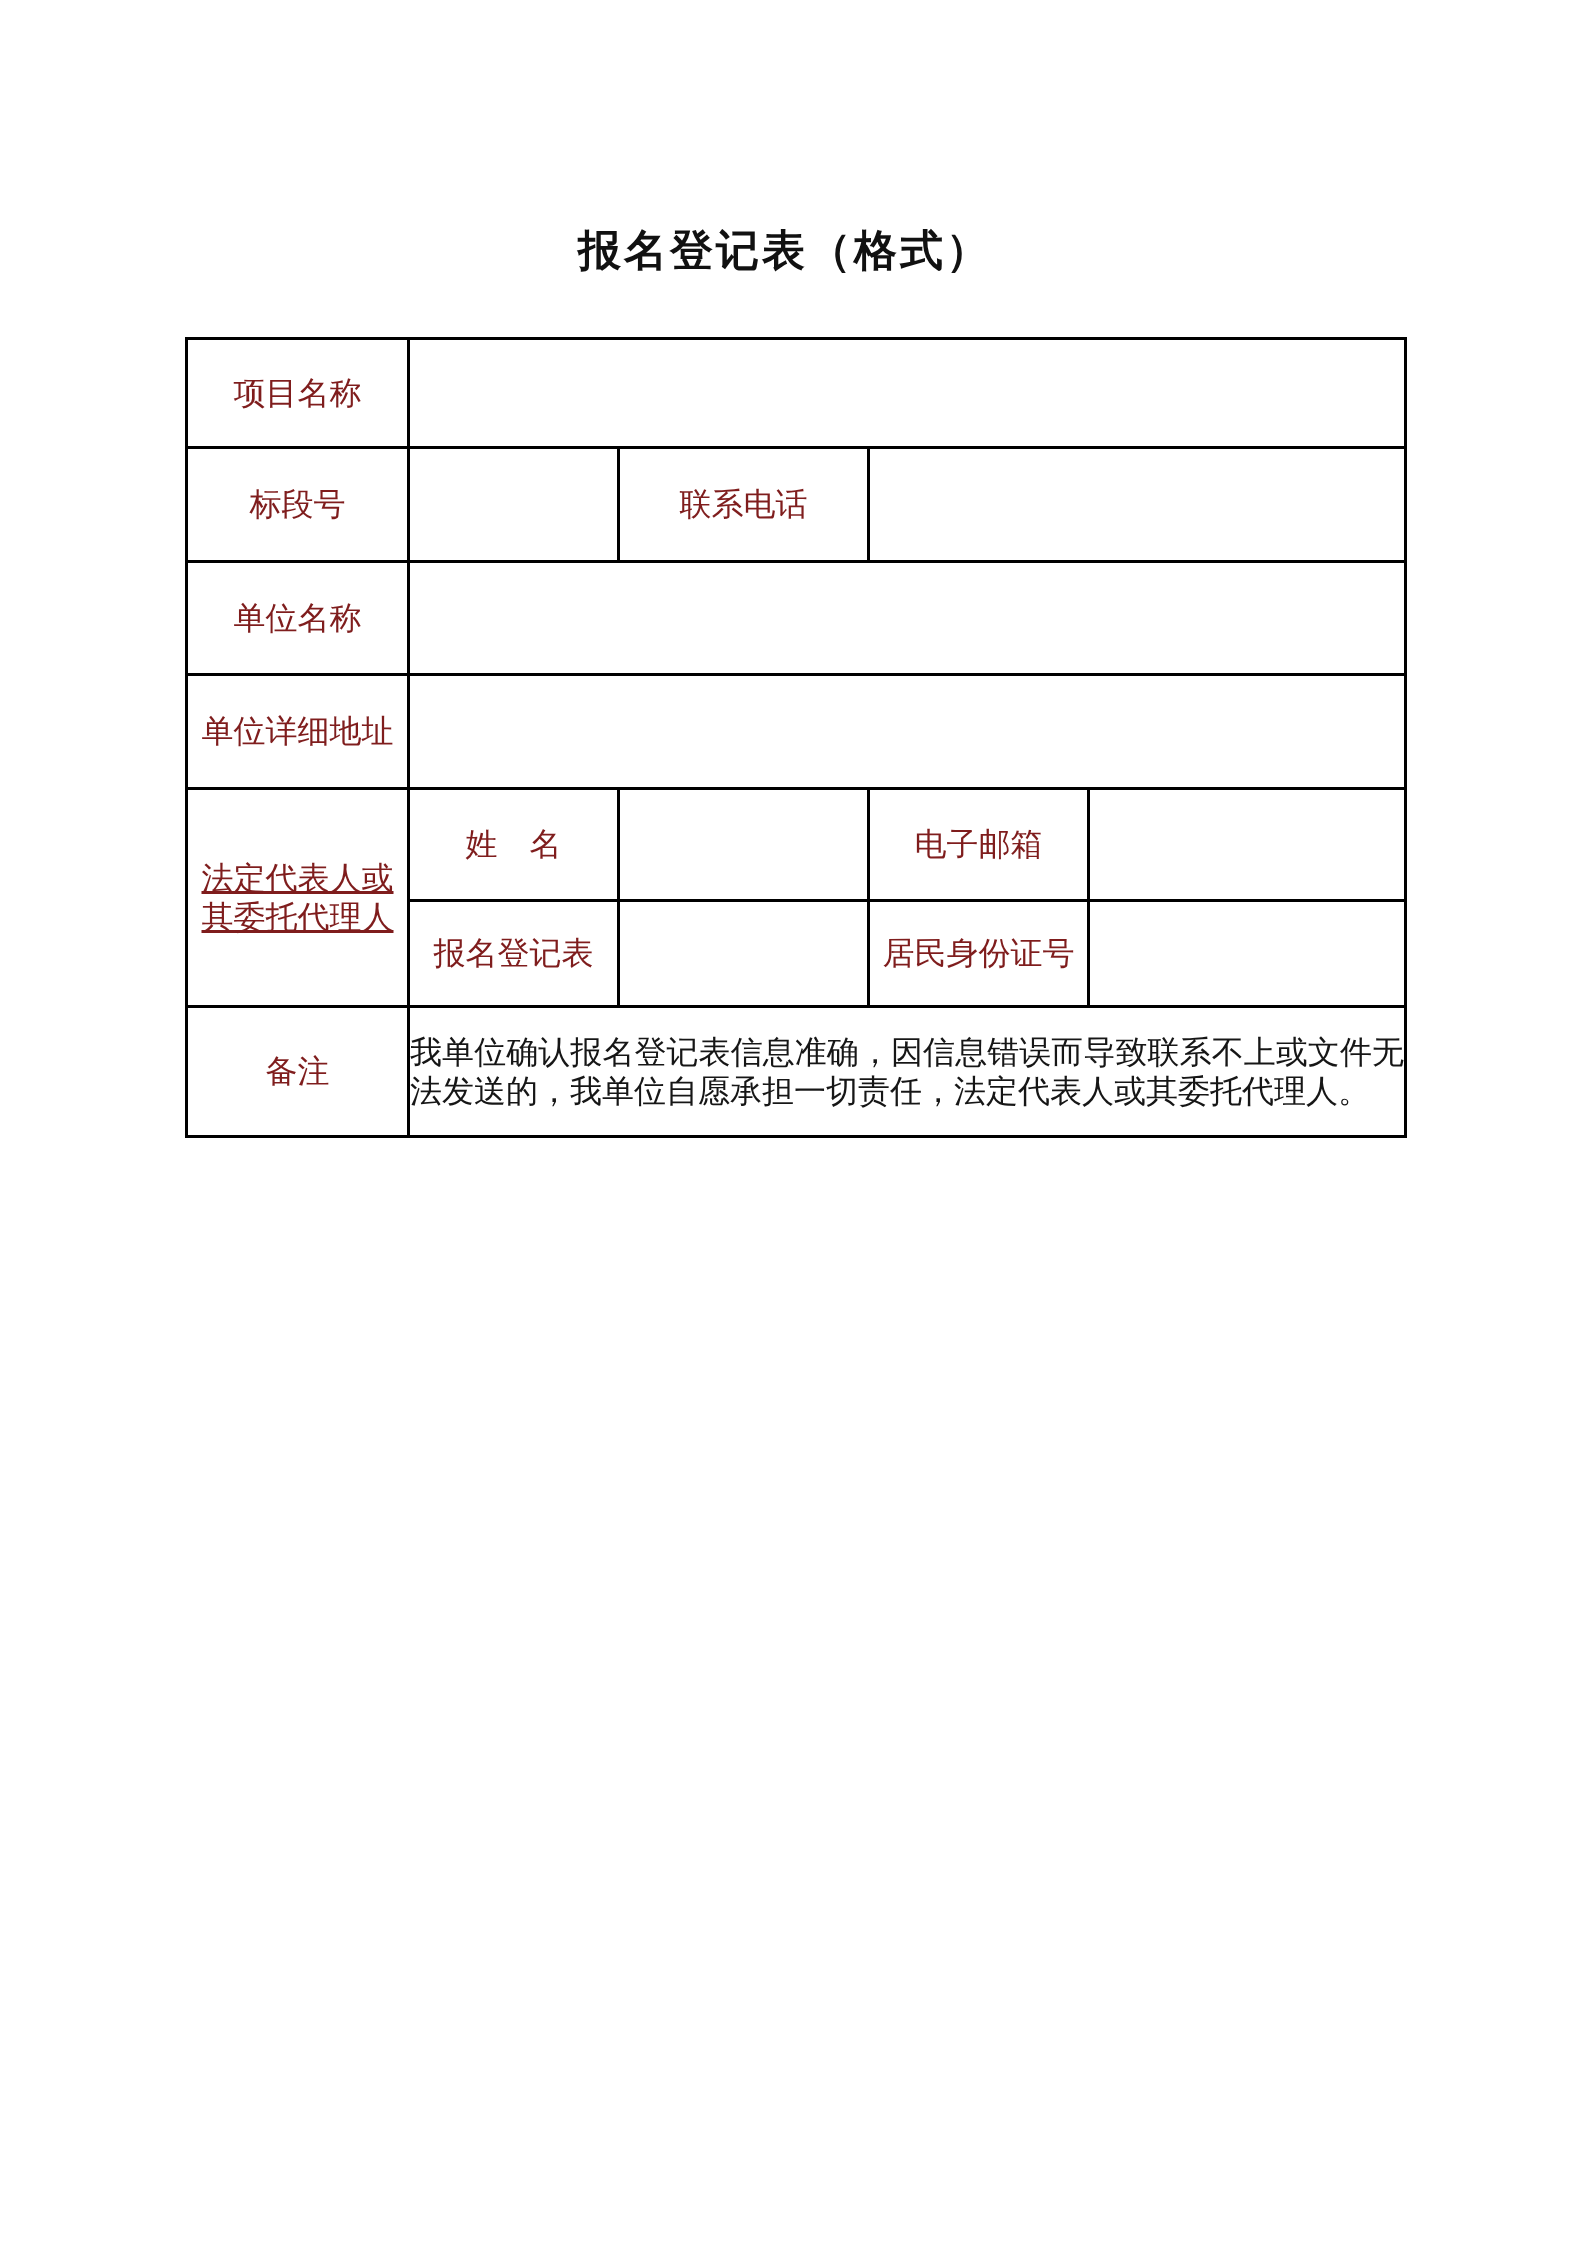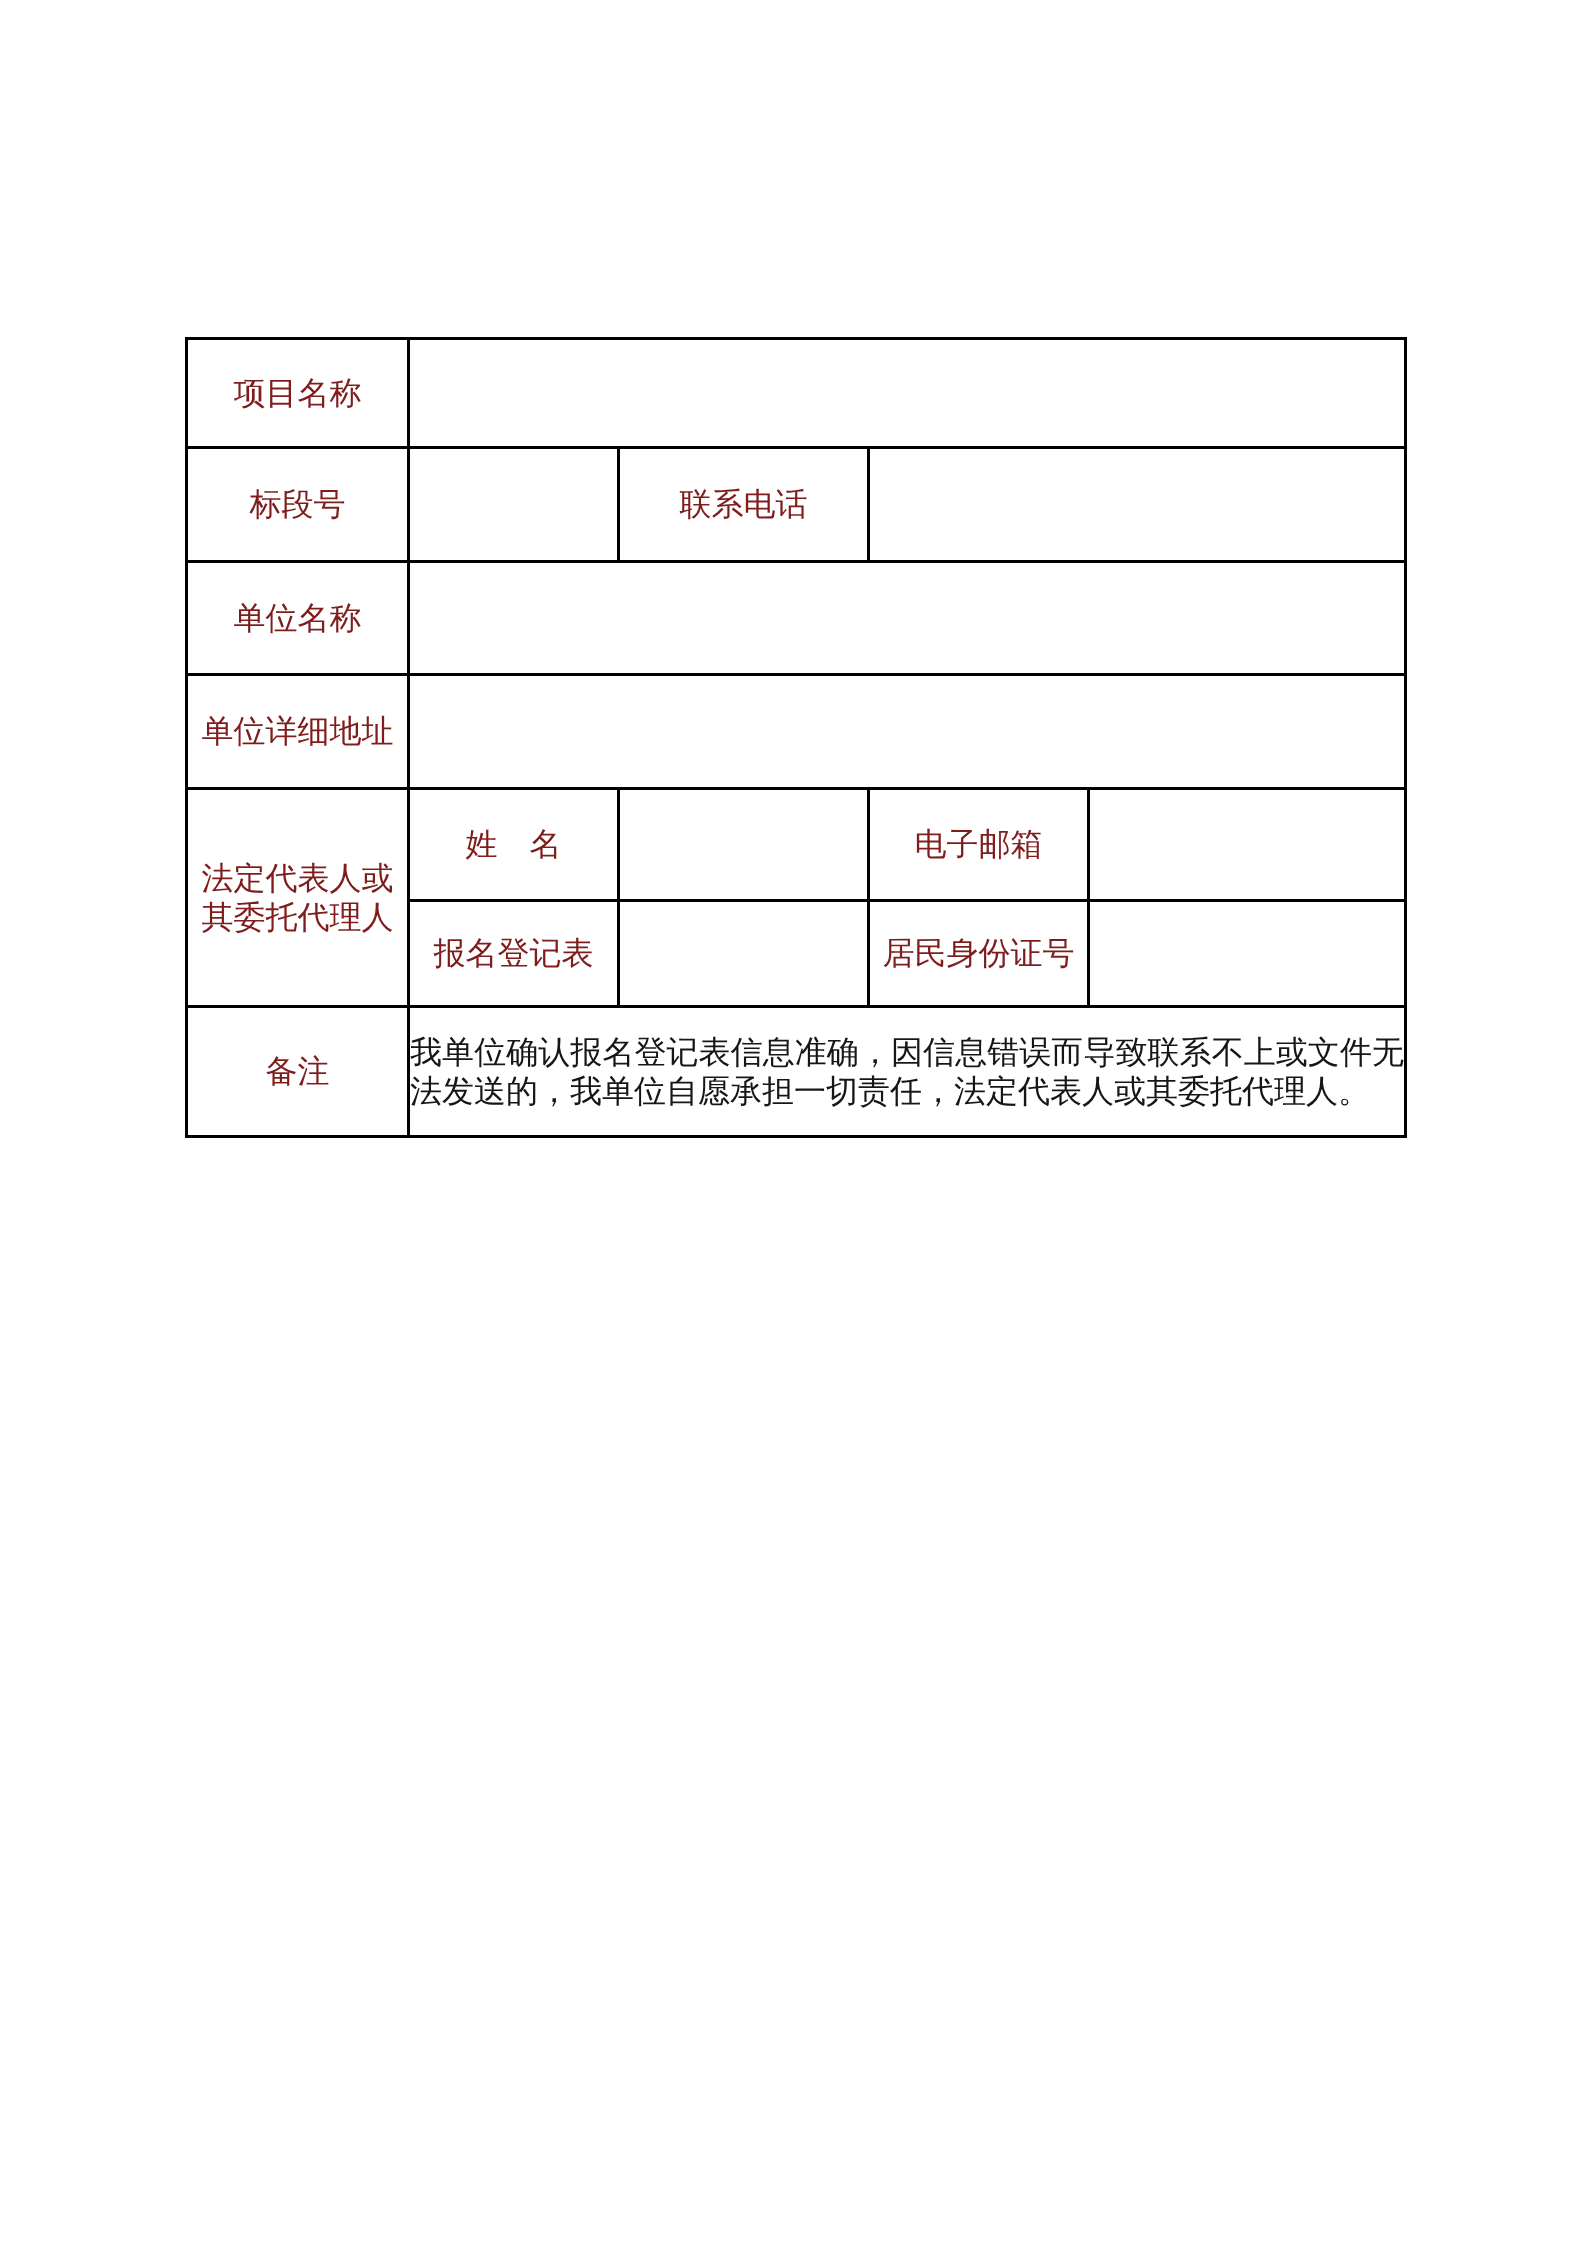--- a/index.html
+++ b/index.html
@@ -49,36 +49,38 @@
     overflow: hidden;
   }
   td.lbl {
     text-align: center;
     color: #7f1d1d;
   }
   td.lbl-wrap {
     text-align: center;
     padding: 0 12px;
     line-height: 50px;
+    text-decoration: underline;
   }
   td.val {
     background: #ffffff;
   }
   td.remarks {
     text-align: justify;
     padding: 8px 14px 10px 14px;
     line-height: 38px;
     vertical-align: middle;
   }
 </style>
 </head>
 <body>
 
 <div class="page">
 
+  <div class="doc-title">报名登记表（格式）</div>
 
   <table class="reg-table">
     <colgroup>
       <col style="width:222px">
       <col style="width:210px">
       <col style="width:250px">
       <col style="width:220px">
       <col style="width:317px">
     </colgroup>
 

